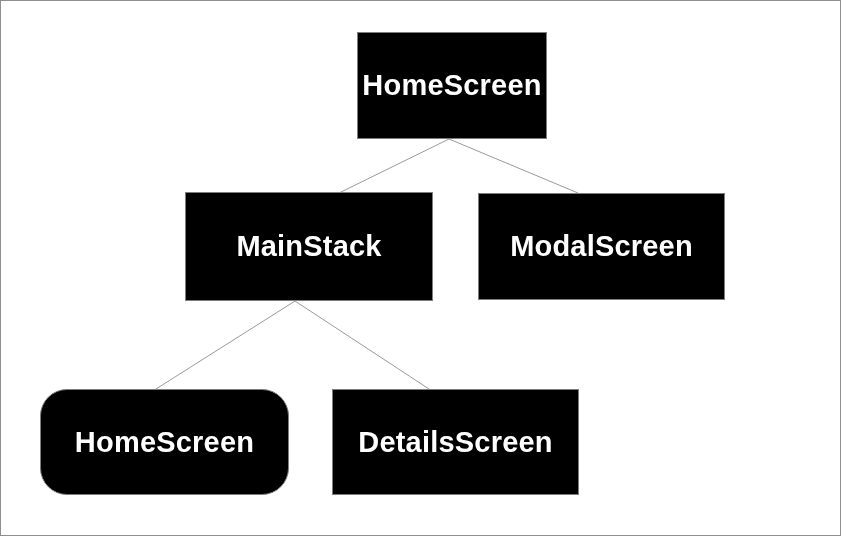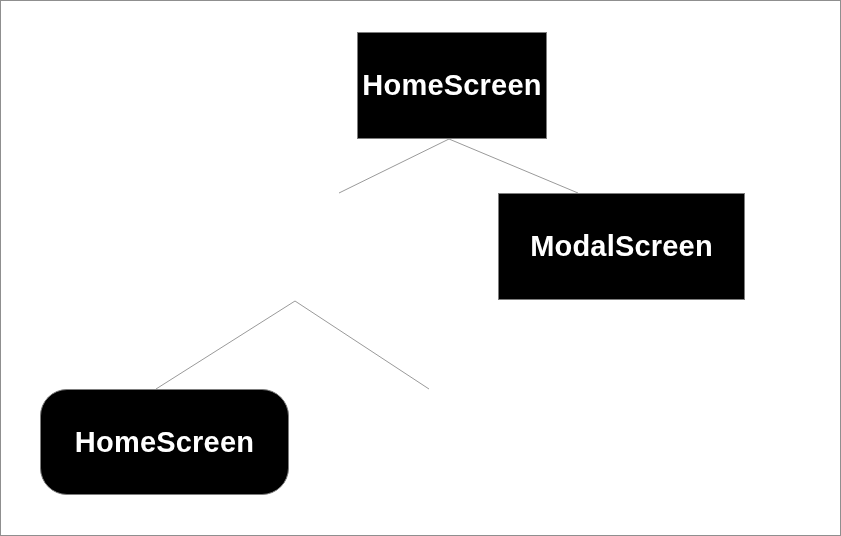--- a/index.html
+++ b/index.html
@@ -40,43 +40,49 @@
   }
   .node-label {
     color: #ffffff;
     font-weight: 700;
     font-size: 29px;
     letter-spacing: 0.2px;
     white-space: nowrap;
   }
   #node-rootstack    { left: 356px; top: 31px;  width: 190px; height: 107px; }
   #node-mainstack    { left: 184px; top: 191px; width: 248px; height: 109px; }
-  #node-modalscreen  { left: 477px; top: 192px; width: 247px; height: 107px; margin-left: 20px; }
+  #node-modalscreen  { left: 477px; top: 192px; width: 247px; height: 107px; }
   #node-homescreen   { left: 39px;  top: 388px; width: 249px; height: 106px; border-radius: 27px; }
   #node-detailsscreen{ left: 331px; top: 388px; width: 247px; height: 106px; }
 </style>
 </head>
 <body>
 
 <div class="canvas">
 
   <svg class="edges" viewBox="0 0 841 536" xmlns="http://www.w3.org/2000/svg" aria-hidden="true">
     <line x1="448" y1="138" x2="338" y2="192" stroke="#9a9a9a"></line>
     <line x1="448" y1="138" x2="577" y2="192" stroke="#9a9a9a"></line>
     <line x1="294" y1="300" x2="155" y2="388" stroke="#9a9a9a"></line>
     <line x1="294" y1="300" x2="428" y2="388" stroke="#9a9a9a"></line>
   </svg>
 
   <div class="node" id="node-rootstack">
     <span class="node-label">HomeScreen</span>
   </div>
 
+  <div class="node" id="node-mainstack">
+    <span class="node-label">MainStack</span>
+  </div>
 
   <div class="node" id="node-modalscreen">
     <span class="node-label">ModalScreen</span>
   </div>
 
   <div class="node" id="node-homescreen">
     <span class="node-label">HomeScreen</span>
   </div>
 
+  <div class="node" id="node-detailsscreen">
+    <span class="node-label">DetailsScreen</span>
+  </div>
 
 </div>
 
 </body></html>

